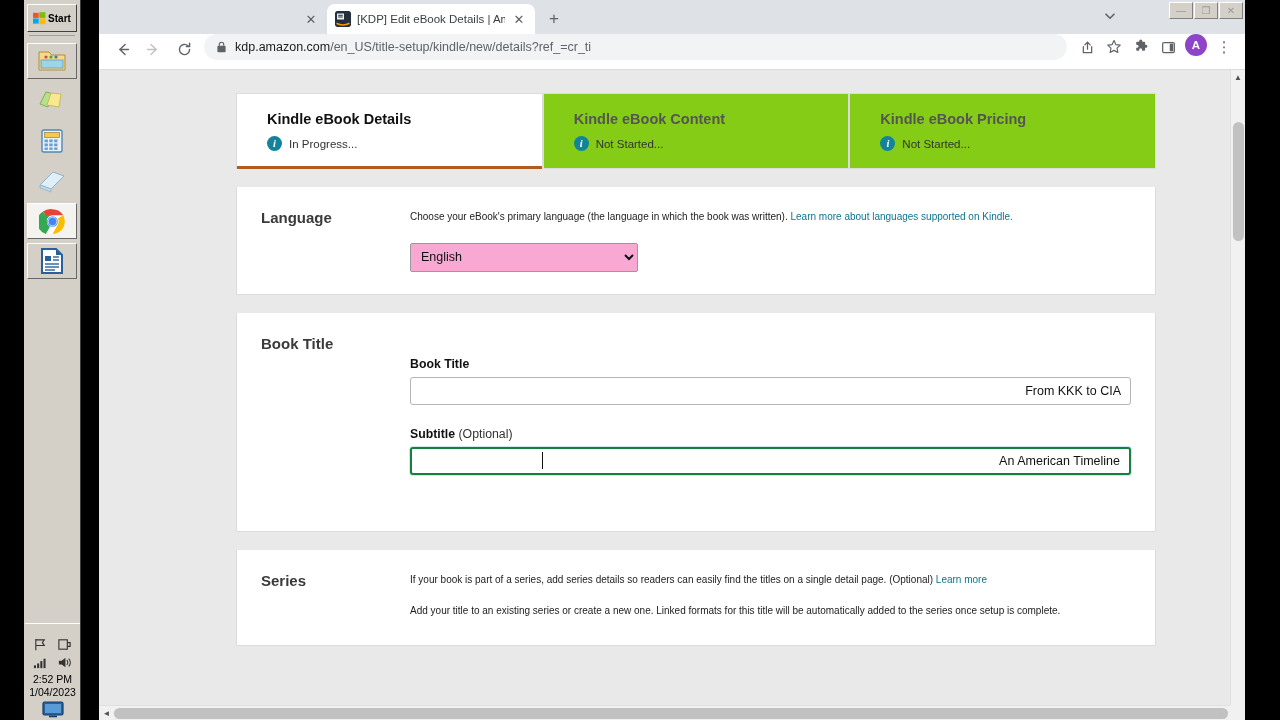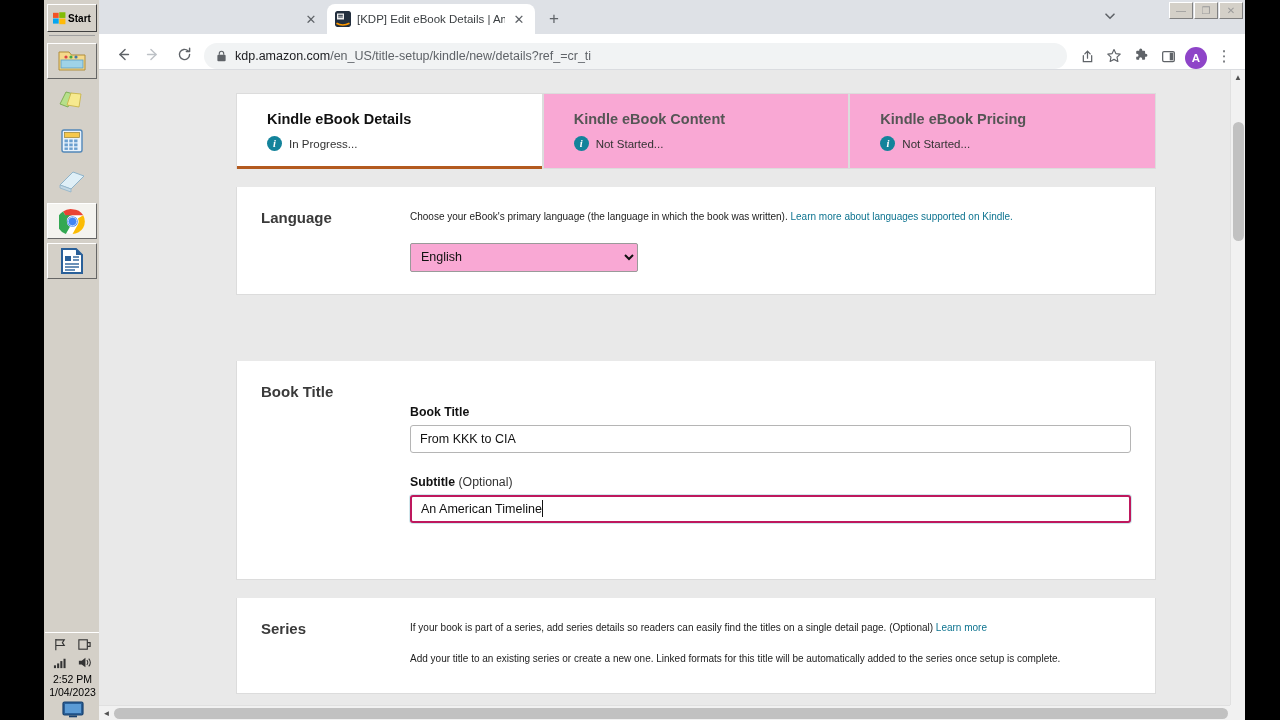--- a/index.html
+++ b/index.html
@@ -8,21 +8,21 @@
     overflow: hidden;
     font-family: "Liberation Sans", sans-serif;
     background: #000;
   }
 
   
   #screen { position: relative; width: 1280px; height: 720px; background: #000; }
 
   
   #taskbar {
-    position: absolute; left: 43px; top: 0; width: 58px; height: 720px;
+    position: absolute; left: 23px; top: 0; width: 58px; height: 720px;
     background: #d4d0c8;
     border-left: 1px solid #000;
     border-right: 1px solid #404040;
     display: flex; flex-direction: column; align-items: center;
   }
   .tb-btn {
     width: 50px; height: 28px; margin-top: 4px;
     background: #d4d0c8;
     border-top: 1px solid #fff; border-left: 1px solid #fff;
     border-right: 1px solid #404040; border-bottom: 1px solid #404040;
@@ -40,21 +40,21 @@
     border-right: 1px solid #666; border-bottom: 1px solid #666;
   }
   .tb-icon-btn.active-app { background: #f4f3ef; }
   .tb-sep { width: 46px; height: 1px; background: #a0a0a0; margin: 3px 0; }
 
   
   #tray {
     position: absolute; bottom: 0; left: 1px; width: 55px;
     background: #d4d0c8;
     border-top: 1px solid #fff;
-    padding: 4px 0 2px;
+    padding: 13px 0 2px;
     display: flex; flex-direction: column; align-items: center;
   }
   .tray-row { display: flex; gap: 9px; align-items: center; justify-content: center; margin-bottom: 3px; }
   .tray-ico { width: 15px; height: 15px; }
   #tray-time, #tray-date {
     font-size: 10.5px; color: #000; line-height: 13px; text-align: center;
     font-family: "Liberation Sans", sans-serif;
   }
   #tray-monitor { margin-top: 2px; }
 
@@ -110,21 +110,21 @@
     width: 24px; height: 17px; background: #d4d0c8;
     border-top: 1px solid #fff; border-left: 1px solid #fff;
     border-right: 1px solid #808080; border-bottom: 1px solid #808080;
     display: flex; align-items: center; justify-content: center;
     font-size: 10px; color: #9a9a9a;
   }
 
   
   #toolbar {
     height: 36px; background: #fff;
-    display: flex; align-items: flex-end; gap: 1px; padding: 0 8px;
+    display: flex; align-items: flex-start; gap: 1px; padding: 0 8px;
     border-bottom: 1px solid #dadce0;
   }
   .nav-btn {
     width: 30px; height: 30px; border-radius: 50%;
     display: flex; align-items: center; justify-content: center;
     color: #5f6368; font-size: 16px; line-height: 1;
   }
   .nav-btn.disabled { color: #bdc1c6; }
   #omnibox {
     flex: 1; height: 26px; margin: 0 6px 0 4px;
@@ -155,21 +155,21 @@
     position: absolute; left: 0; top: 0; right: 15px; bottom: 15px;
     overflow: hidden; background: #e9e9e9;
   }
   #page-inner { padding: 23px 0 0 0; }
 
   
   #status-tabs {
     display: flex; gap: 0; margin-left: 137px; width: 920px;
   }
   .stat-card {
-    flex: 1; background: #f9a8d4; border: 1px solid #dcdcdc;
+    flex: 1; background: #84cc16; border: 1px solid #dcdcdc;
     padding: 17px 0 13px 30px; position: relative; min-height: 76px;
   }
   .stat-card.active { background: #fff; border-bottom: none; }
   .stat-card.active::after {
     content: ""; position: absolute; left: 0; right: 0; bottom: 0;
     height: 3px; background: #b35a1f;
   }
   .stat-title {
     font-size: 14.5px; font-weight: bold; color: #555; margin-bottom: 9px;
   }
@@ -212,24 +212,24 @@
 
   .field-label {
     font-size: 12.3px; font-weight: bold; color: #111;
     margin-top: 22px; margin-bottom: 6px;
   }
   .field-label .opt { font-weight: normal; color: #333; }
   input.kdp-input {
     width: 721px; height: 28px;
     border: 1px solid #b5b5b5; border-radius: 3px;
     padding: 4px 9px; font-size: 12.5px; color: #111;
-    font-family: "Liberation Sans", sans-serif; background: #fff;
+    font-family: "Liberation Sans", sans-serif; background: #fff; text-align: right;
   }
   input.kdp-input.focused {
-    border: 2px solid #be185d; outline: none;
+    border: 2px solid #15803d; outline: none;
     box-shadow: 0 0 0 1px rgba(74,163,184,.25);
   }
   .input-wrap { position: relative; display: inline-block; }
   .caret {
     position: absolute; top: 5px; width: 1px; height: 17px;
     background: #111;
   }
 
   
   #vscroll {
@@ -515,21 +515,21 @@
                 <span>Choose your eBook's primary language (the language in which the book was written). </span><a class="lnk">Learn more about languages supported on Kindle.</a>
               </div>
               <select class="kdp-select">
                 <option>English</option>
               </select>
             </div>
           </div>
 
           <div style="height:18px;"></div>
 
-          <div class="section" style="padding-bottom:56px;margin-top:48px;">
+          <div class="section" style="padding-bottom:56px;">
             <div class="sec-label">Book Title</div>
             <div class="sec-body">
 
               <div class="field-label">Book Title</div>
               <input class="kdp-input" value="From KKK to CIA" style="">
 
               <div class="field-label">
                 <span>Subtitle</span>
                 <span class="opt">(Optional)</span>
               </div>

